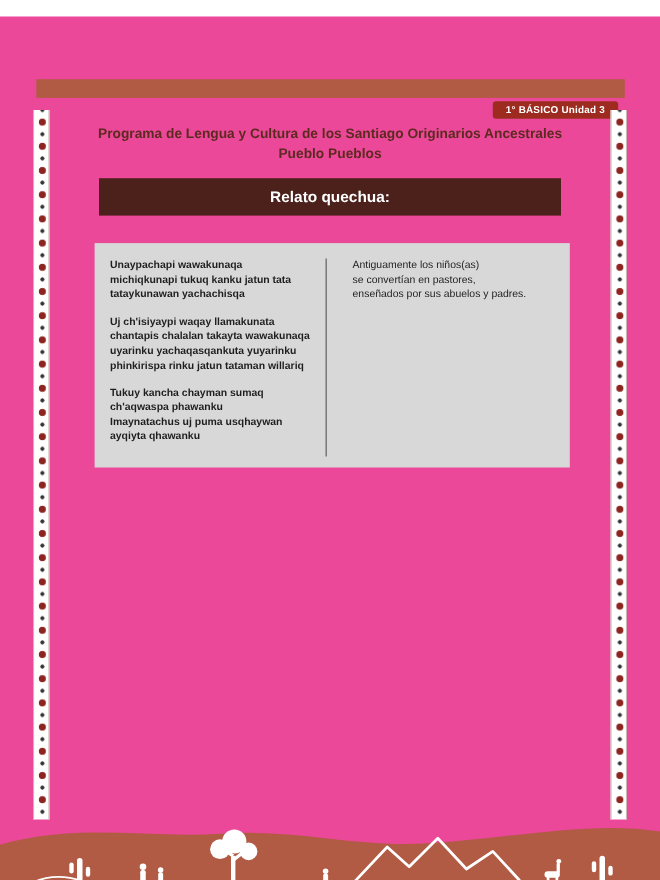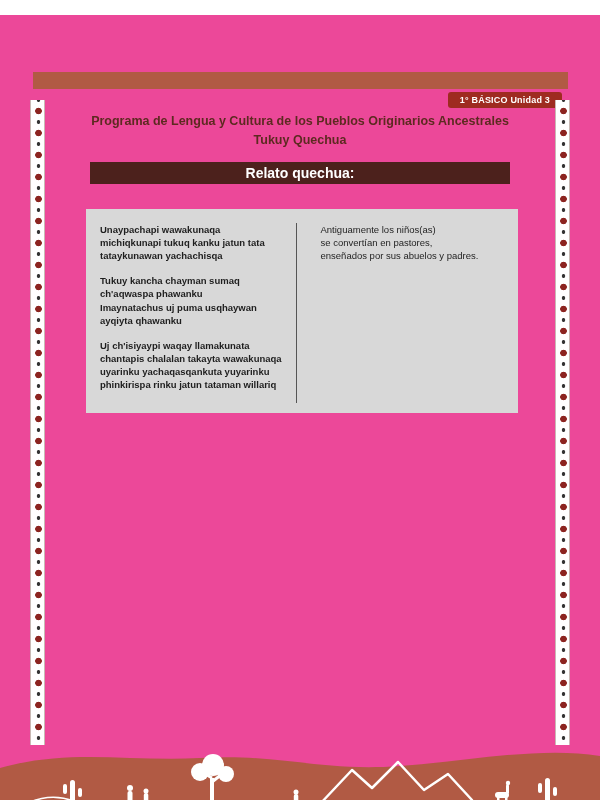--- a/index.html
+++ b/index.html
@@ -43,34 +43,34 @@
     color: #5d2a20;
     font-weight: bold;
     font-size: 12.5px;
     line-height: 1.5;
   }
 
   
   .banner {
     position: absolute;
     left: 90px; top: 147px;
-    width: 420px; height: 22px;
+    width: 420px; height: 34px;
     background: #4c211c;
     color: #ffffff;
     display: flex;
     align-items: center;
     justify-content: center;
     font-weight: bold;
     font-size: 14px;
   }
 
   
   .story-box {
     position: absolute;
-    left: 86px; top: 194px;
+    left: 86px; top: 206px;
     width: 432px;
     background: #d8d8d8;
     padding: 14px 12px 10px 14px;
   }
   .story-cols { display: flex; }
   .col { flex: 1; font-size: 9.5px; color: #1e1e1e; }
   .col.quechua { font-weight: bold; padding-right: 10px; }
   .col.spanish { padding-left: 24px; }
   .col p {
     margin: 0 0 12px 0;
@@ -115,42 +115,42 @@
 </head>
 <body>
 
 <div class="page">
 
   <div class="top-bar"></div>
 
   <div class="unit-badge">1° BÁSICO Unidad 3</div>
 
   <div class="doc-title">
-    <div>Programa de Lengua y Cultura de los Pueblos Originarios Ancestrales</div>
-    <div>Tukuy Quechua</div>
+    <div>Programa de Lengua y Cultura de los Santiago Originarios Ancestrales</div>
+    <div>Pueblo Pueblos</div>
   </div>
 
   <div class="banner">
     <span>Relato quechua:</span>
   </div>
 
   <div class="story-box">
     <div class="story-cols">
       <div class="col quechua">
         <p>Unaypachapi wawakunaqa
 michiqkunapi tukuq kanku jatun tata
 tataykunawan yachachisqa</p>
+        <p>Uj ch'isiyaypi waqay llamakunata
+chantapis chalalan takayta wawakunaqa
+uyarinku yachaqasqankuta yuyarinku
+phinkirispa rinku jatun tataman willariq</p>
         <p>Tukuy kancha chayman sumaq
 ch'aqwaspa phawanku
 Imaynatachus uj puma usqhaywan
 ayqiyta qhawanku</p>
-        <p>Uj ch'isiyaypi waqay llamakunata
-chantapis chalalan takayta wawakunaqa
-uyarinku yachaqasqankuta yuyarinku
-phinkirispa rinku jatun tataman willariq</p>
       </div>
       <div class="col-divider"></div>
       <div class="col spanish">
         <p>Antiguamente los niños(as)
 se convertían en pastores,
 enseñados por sus abuelos y padres.</p>
       </div>
     </div>
   </div>
 

